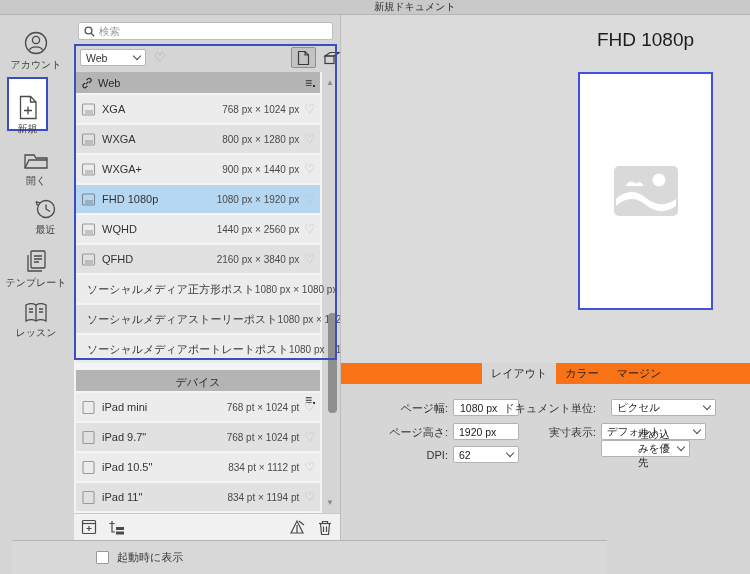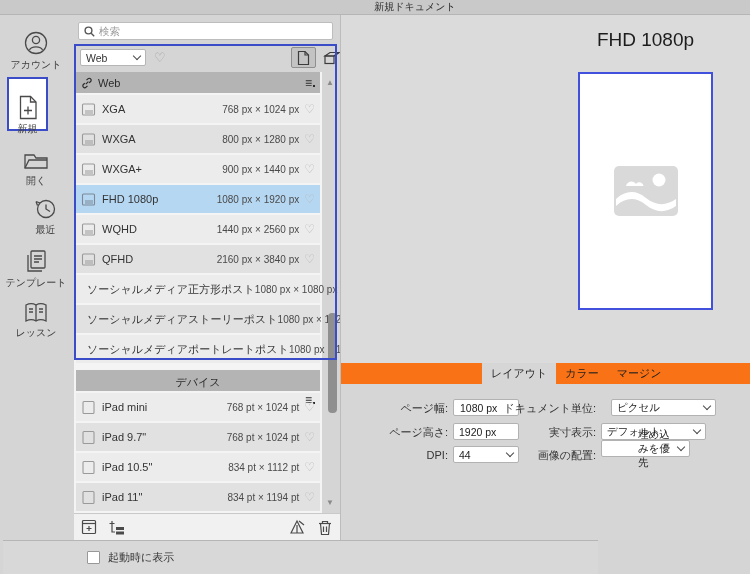--- a/index.html
+++ b/index.html
@@ -68,21 +68,21 @@
   .formarea{position:absolute;left:0;top:369px;width:410px;height:156px;background:#d6d6d6;}
   .flabel{position:absolute;font-size:11px;color:#333;text-align:right;line-height:17px;white-space:nowrap;}
   .ffield{position:absolute;height:17px;background:#fff;border:1px solid #b2b2b2;border-radius:2px;font-size:10.5px;color:#222;
     display:flex;align-items:center;padding:0 5px;}
   .ffield input{border:none;outline:none;width:100%;font-size:10.5px;font-family:"Liberation Sans",sans-serif;color:#222;background:transparent;}
   .ffield .chev{margin-left:auto;}
 
   .chev{width:6px;height:6px;border-right:1.4px solid #4a4a4a;border-bottom:1.4px solid #4a4a4a;transform:rotate(45deg);margin-top:-3px;flex:none;}
 
   
-  .bottombar{position:absolute;left:3px;top:540px;width:595px;height:34px;background:#d8d8d8;border-top:1px solid #b5b5b5;
+  .bottombar{position:absolute;left:12px;top:540px;width:595px;height:34px;background:#d8d8d8;border-top:1px solid #b5b5b5;
     display:flex;align-items:center;padding-left:84px;gap:8px;font-size:11px;color:#333;}
   .checkbox{width:13px;height:13px;background:#fff;border:1px solid #989898;border-radius:1px;}
 </style>
 </head>
 <body>
 
 <div class="window">
 
   <div class="titlebar">新規ドキュメント</div>
 
@@ -360,37 +360,36 @@
         <input value="1080 px" style="">
       </div>
 
       <div class="flabel" style="left:7px;top:40px;width:100px;">ページ高さ:</div>
       <div class="ffield" style="left:112px;top:39px;width:66px;">
         <input value="1920 px" style="">
       </div>
 
       <div class="flabel" style="left:7px;top:63px;width:100px;">DPI:</div>
       <div class="ffield" style="left:112px;top:62px;width:66px;">
-        <span>44</span>
+        <span>62</span>
         <span class="chev"></span>
       </div>
 
       <div class="flabel" style="left:137px;top:16px;width:118px;">ドキュメント単位:</div>
       <div class="ffield" style="left:260px;top:15px;width:105px;margin-left:10px;">
         <span>ピクセル</span>
         <span class="chev"></span>
       </div>
 
       <div class="flabel" style="left:137px;top:40px;width:118px;">実寸表示:</div>
       <div class="ffield" style="left:260px;top:39px;width:105px;">
         <span>デフォルト</span>
         <span class="chev"></span>
       </div>
 
-      <div class="flabel" style="left:137px;top:63px;width:118px;">画像の配置:</div>
       <div class="ffield" style="left:260px;top:56px;width:89px;padding-left:36px;">
         <span>埋め込みを優先</span>
         <span class="chev"></span>
       </div>
     </div>
   </div>
 
   <div class="bottombar">
     <span class="checkbox"></span>
     <span>起動時に表示</span>

